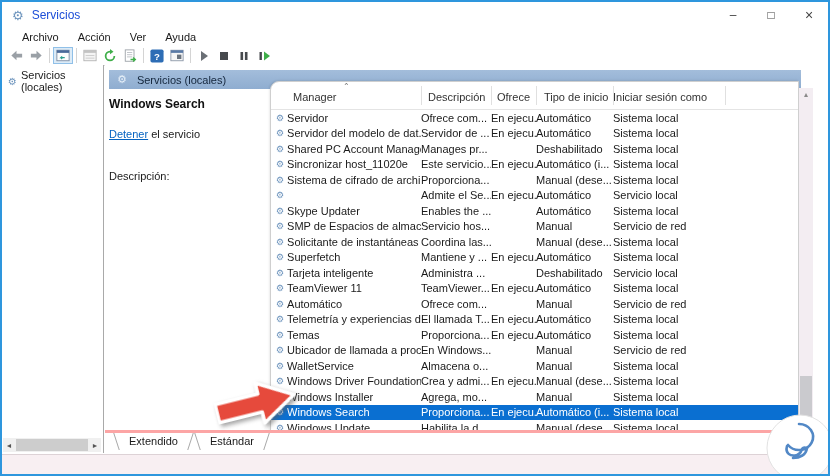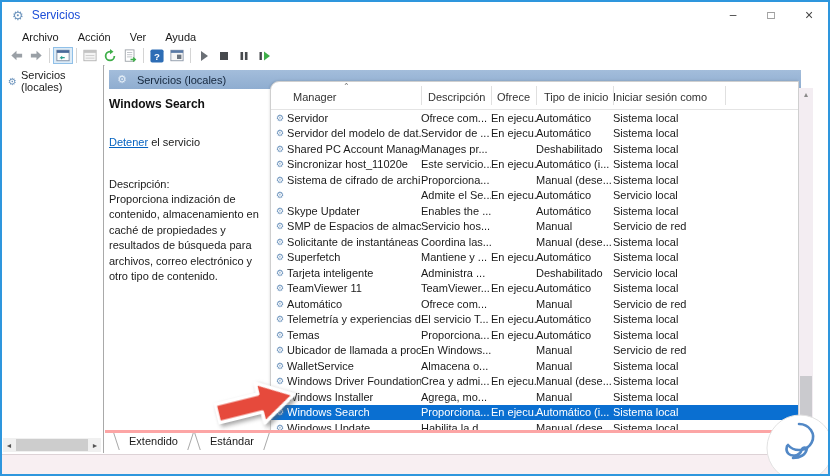--- a/index.html
+++ b/index.html
@@ -36,21 +36,21 @@
 
   
   .rightpanel{position:absolute;left:103px;top:63px;right:0;bottom:21px;background:#fff;}
   .panel-header{position:absolute;left:4px;top:5px;width:692px;height:19px;background:linear-gradient(#a3bddb,#8fadd0);display:flex;align-items:center;}
   .panel-header .gicon{font-size:11px;color:#e6eff8;margin-left:8px;}
   .panel-header .lbl{font-size:11px;color:#14263c;margin-left:10px;}
 
   
   .descpane{position:absolute;left:4px;top:24px;width:162px;}
   .svc-title{font-size:12px;font-weight:bold;color:#111;margin-top:8px;}
-  .svc-links{margin-top:24px;font-size:11px;color:#1a1a1a;line-height:15px;}
+  .svc-links{margin-top:16px;font-size:11px;color:#1a1a1a;line-height:15px;}
   .link{color:#0563c1;text-decoration:underline;}
   .desc-label{margin-top:28px;font-size:11px;color:#1a1a1a;}
   .desc-text{margin-top:2px;font-size:11px;line-height:15.4px;color:#1a1a1a;}
 
   
   .tablebox{position:absolute;left:165px;top:16px;width:529px;height:355px;background:#fff;border:1px solid #cfcfcf;border-top-left-radius:9px;box-sizing:border-box;box-shadow:-1px -1px 2px rgba(0,0,0,0.08);overflow:hidden;}
   .thead{position:relative;height:27px;border-bottom:1px solid #e4e4e4;}
   .thead .hcell{position:absolute;top:9px;font-size:11px;color:#333;white-space:nowrap;}
   .thead .hsep{position:absolute;top:4px;bottom:4px;width:1px;background:#e0e0e0;}
   .sort-caret{position:absolute;left:72px;top:0px;font-size:8px;color:#777;}
@@ -207,21 +207,20 @@
       <span class="gicon">⚙</span>
       <span class="lbl">Servicios (locales)</span>
     </div>
 
     <div class="descpane">
       <div class="svc-title">Windows Search</div>
       <div class="svc-links">
         <div><span class="link">Detener</span><span> el servicio</span></div>
       </div>
       <div class="desc-label">Descripción:</div>
-      <div class="desc-text">Proporciona indización de contenido, almacenamiento en caché de propiedades y resultados de búsqueda para archivos, correo electrónico y otro tipo de contenido.</div>
     </div>
 
     <div class="tablebox">
       <div class="thead">
         <span class="sort-caret">⌃</span>
         <span class="hcell" style="left:22px">Manager</span>
         <span class="hsep" style="left:150px"></span>
         <span class="hcell" style="left:157px">Descripción</span>
         <span class="hsep" style="left:220px"></span>
         <span class="hcell" style="left:226px">Ofrece</span>
@@ -359,21 +358,21 @@
             <div class="cell">Ofrece com...</div>
             <div class="cell"></div>
             <div class="cell">Manual</div>
             <div class="cell">Servicio de red</div>
           </div>
           <div class="trow">
             <div class="namecell cell">
               <span class="gicon">⚙</span>
               <span>Telemetría y experiencias de...</span>
             </div>
-            <div class="cell">El servicio T...</div>
+            <div class="cell">El llamada T...</div>
             <div class="cell">En ejecu...</div>
             <div class="cell">Automático</div>
             <div class="cell">Sistema local</div>
           </div>
           <div class="trow">
             <div class="namecell cell">
               <span class="gicon">⚙</span>
               <span>Temas</span>
             </div>
             <div class="cell">Proporciona...</div>

